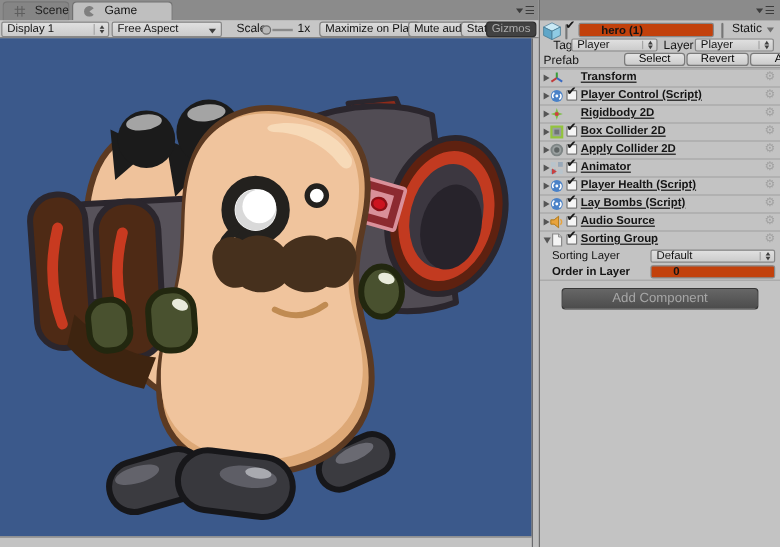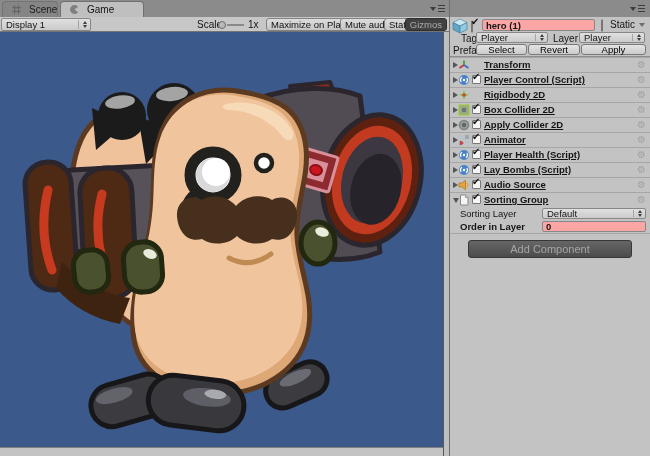--- a/index.html
+++ b/index.html
@@ -52,24 +52,24 @@
 
   
   .inspector { position:absolute; left:449px; top:0; width:201px; height:456px; background:#C3C3C3;
                border-left:1px solid #6E6E6E; }
   .ins-tabbar { position:relative; height:17px; background:#8B8B8B; }
   .ins-tab { position:absolute; left:2px; top:1px; height:16px; background:#C3C3C3;
              border:1px solid #707070; border-bottom:none; border-radius:4px 4px 0 0;
              display:flex; align-items:center; gap:4px; padding:0 10px; z-index:2; }
   .ins-header { position:relative; height:40px; border-bottom:1px solid #8E8E8E; }
   .abs { position:absolute; }
-  .tfield { background:#fca5a5; border:1px solid #878787; border-radius:2px; display:flex;
-            align-items:center; padding:0 3px; font-weight:bold; font-size:9.5px; }
+  .tfield { background:#c2410c; border:1px solid #878787; border-radius:2px; display:flex;
+            align-items:center; padding:0 18px; font-weight:bold; font-size:9.5px; }
   .ubtn { background:linear-gradient(#E4E4E4,#CBCBCB); border:1px solid #7A7A7A; border-radius:3px;
-          display:flex; align-items:center; justify-content:center; font-size:9.5px; cursor:pointer; }
+          display:flex; align-items:center; justify-content:center; font-size:9.5px; cursor:pointer;margin-left:44px; }
   .ucheck { width:9px; height:9px; background:#F5F5F5; border:1px solid #767676; border-radius:1px;
             position:relative; cursor:pointer; }
   .ucheck-on:after { content:"\2714"; position:absolute; left:-1px; top:-5px; font-size:10px;
                      color:#151515; font-family:"DejaVu Sans",sans-serif; }
 
   .crow { position:relative; height:15px; border-top:1px solid #A6A6A6; background:#C3C3C3; }
   .fold { position:absolute; left:3px; top:4px; width:0; height:0; cursor:pointer;
           border-top:3.5px solid transparent; border-bottom:3.5px solid transparent; border-left:5px solid #555; }
   .fold-open { border-left:3.5px solid transparent; border-right:3.5px solid transparent;
                border-top:5px solid #555; border-bottom:none; top:5px; }
@@ -120,20 +120,24 @@
 
     <div class="gp-toolbar">
       <div class="udd t-display">
         <span>Display 1</span>
         <span class="udd-sep"></span>
           <span class="updown">
             <i class="up"></i>
             <i class="dn"></i>
           </span>
       </div>
+      <div class="udd t-aspect">
+        <span>Free Aspect</span>
+        <span class="darr"></span>
+      </div>
       <span class="t-scale-label">Scale</span>
       <div class="t-slider">
         <span class="t-knob"></span>
         <span class="t-track"></span>
       </div>
       <span class="t-scaleval">1x</span>
       <button class="tbtn" style="left:266px;">Maximize on Play</button>
       <button class="tbtn" style="left:340px;">Mute audio</button>
       <button class="tbtn" style="left:384px;">Stats</button>
       <button class="tbtn tbtn-dark" style="right:2px;">Gizmos</button>

